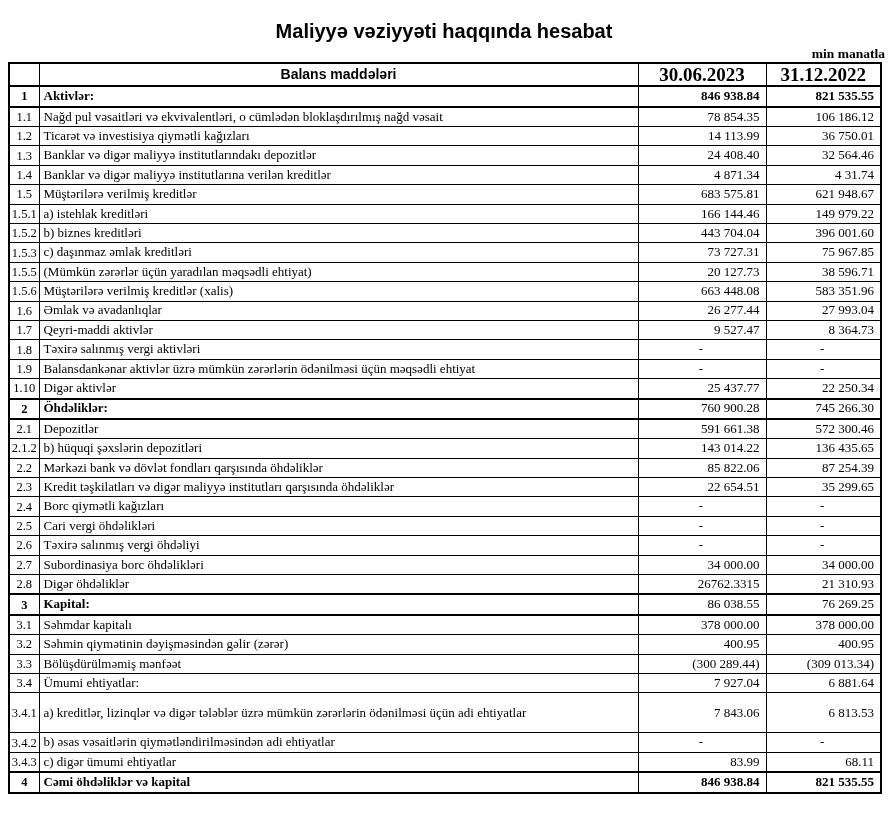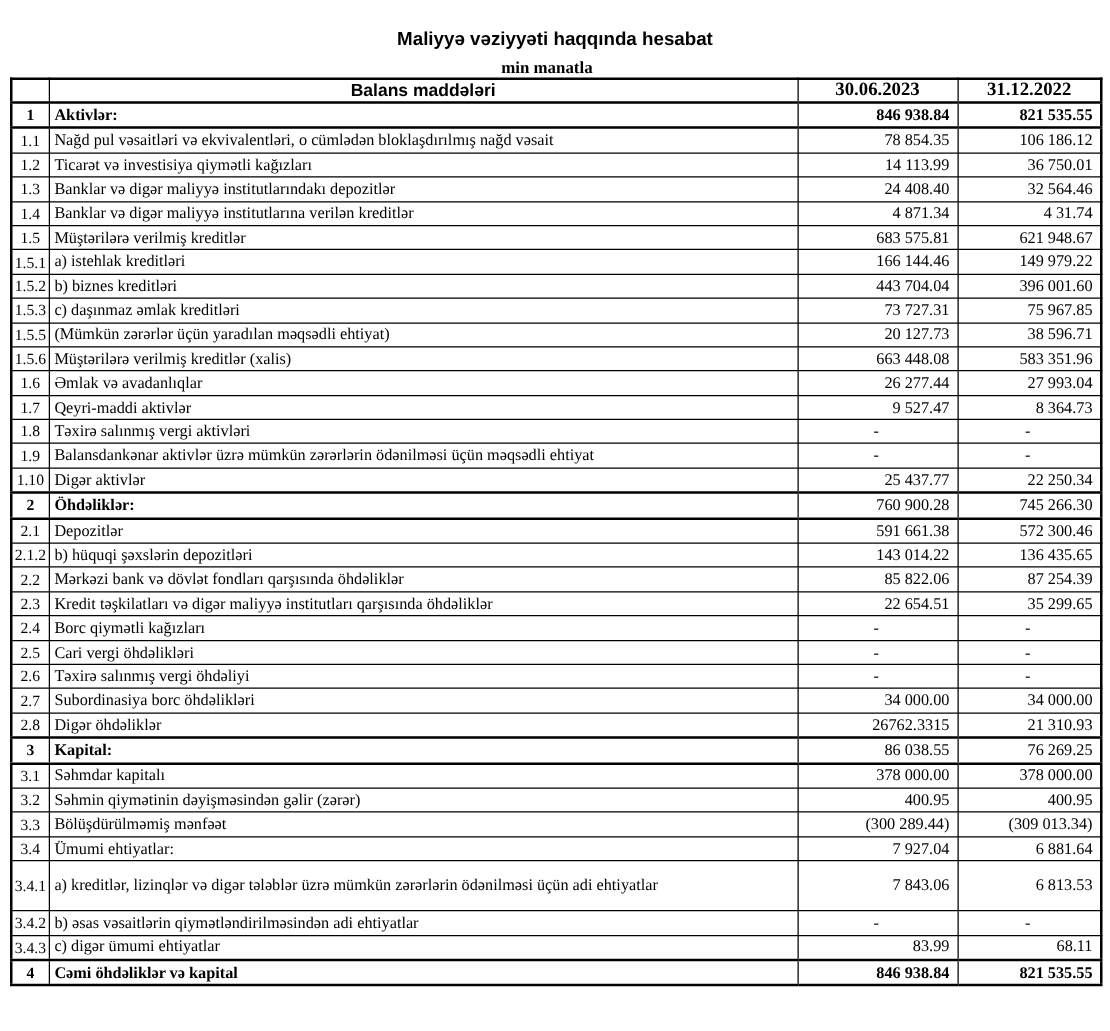--- a/index.html
+++ b/index.html
@@ -8,28 +8,28 @@
     background: #ffffff;
     color: #000;
     overflow: hidden;
     font-family: "Liberation Serif", serif;
   }
   .doc-title {
     margin-top: 23px;
     text-align: center;
     font-family: "Liberation Sans", sans-serif;
     font-weight: bold;
-    font-size: 15px;
+    font-size: 20px;
     line-height: 17px;
   }
   .unit-note {
     margin-top: 6px;
     margin-bottom: 1px;
-    padding-right: 13px;
-    text-align: center;
+    padding-right: 3px;
+    text-align: right;
     font-weight: bold;
     font-size: 13.5px;
     line-height: 15px;
   }
   table.balance {
     border-collapse: collapse;
     table-layout: fixed;
     margin-left: 8px;
     width: 872px;
     border: 2px solid #000;
@@ -43,21 +43,21 @@
     padding: 0 4px;
     height: 18.4px;
     font-size: 13px;
     line-height: 1.12;
     overflow: hidden;
     white-space: nowrap;
     vertical-align: middle;
   }
   thead th { height: 17px; font-weight: bold; text-align: center; }
   th.h-item { font-family: "Liberation Sans", sans-serif; font-size: 14px; }
-  th.h-date { font-family: "Liberation Serif", serif; font-size: 15px; margin-top: 36px; }
+  th.h-date { font-family: "Liberation Serif", serif; font-size: 19px; margin-top: 36px; }
   td.no   { text-align: center; padding: 0 1px; font-size: 12.5px; }
   td.item { text-align: left; }
   td.val  { text-align: right; padding-right: 6px; }
   td.val.dash { text-align: center; }
   tr.section td { border-top: 2px solid #000; border-bottom: 2px solid #000; }
   tr.section td.no, tr.section td.item { font-weight: bold; }
   tr.bold-vals td.val { font-weight: bold; }
   tr.tall td { height: 39px; }
 </style>
 </head>

